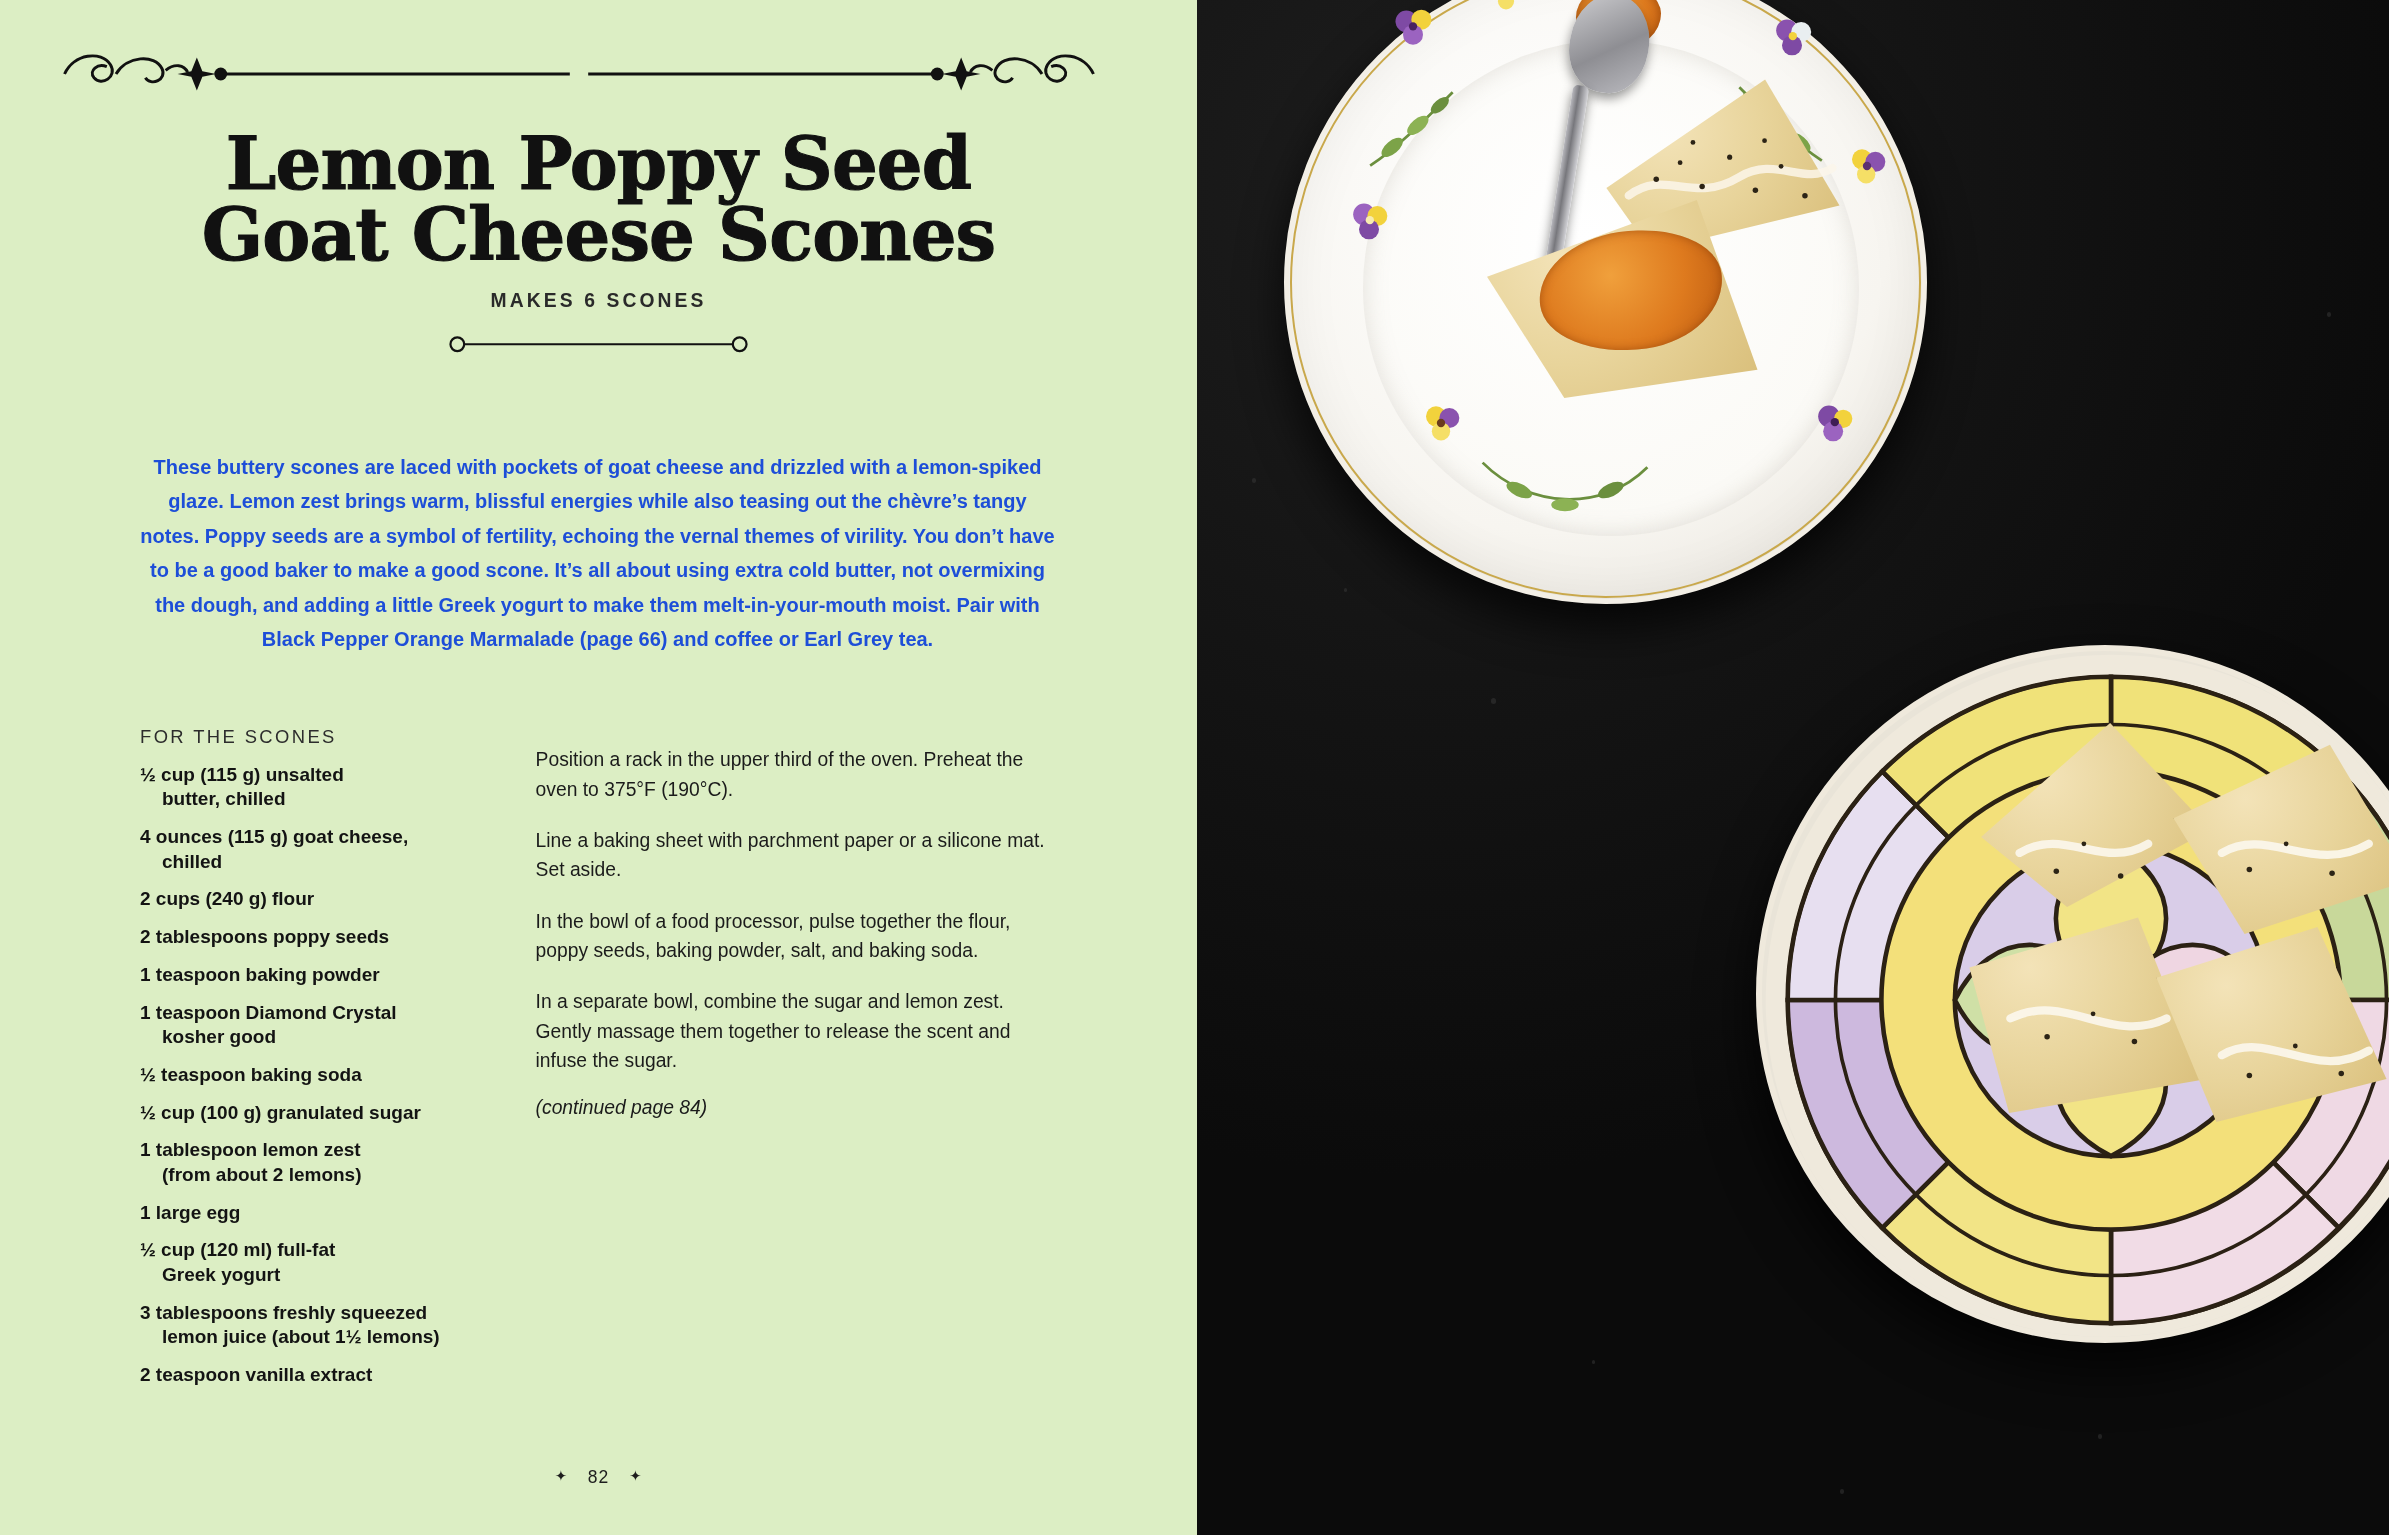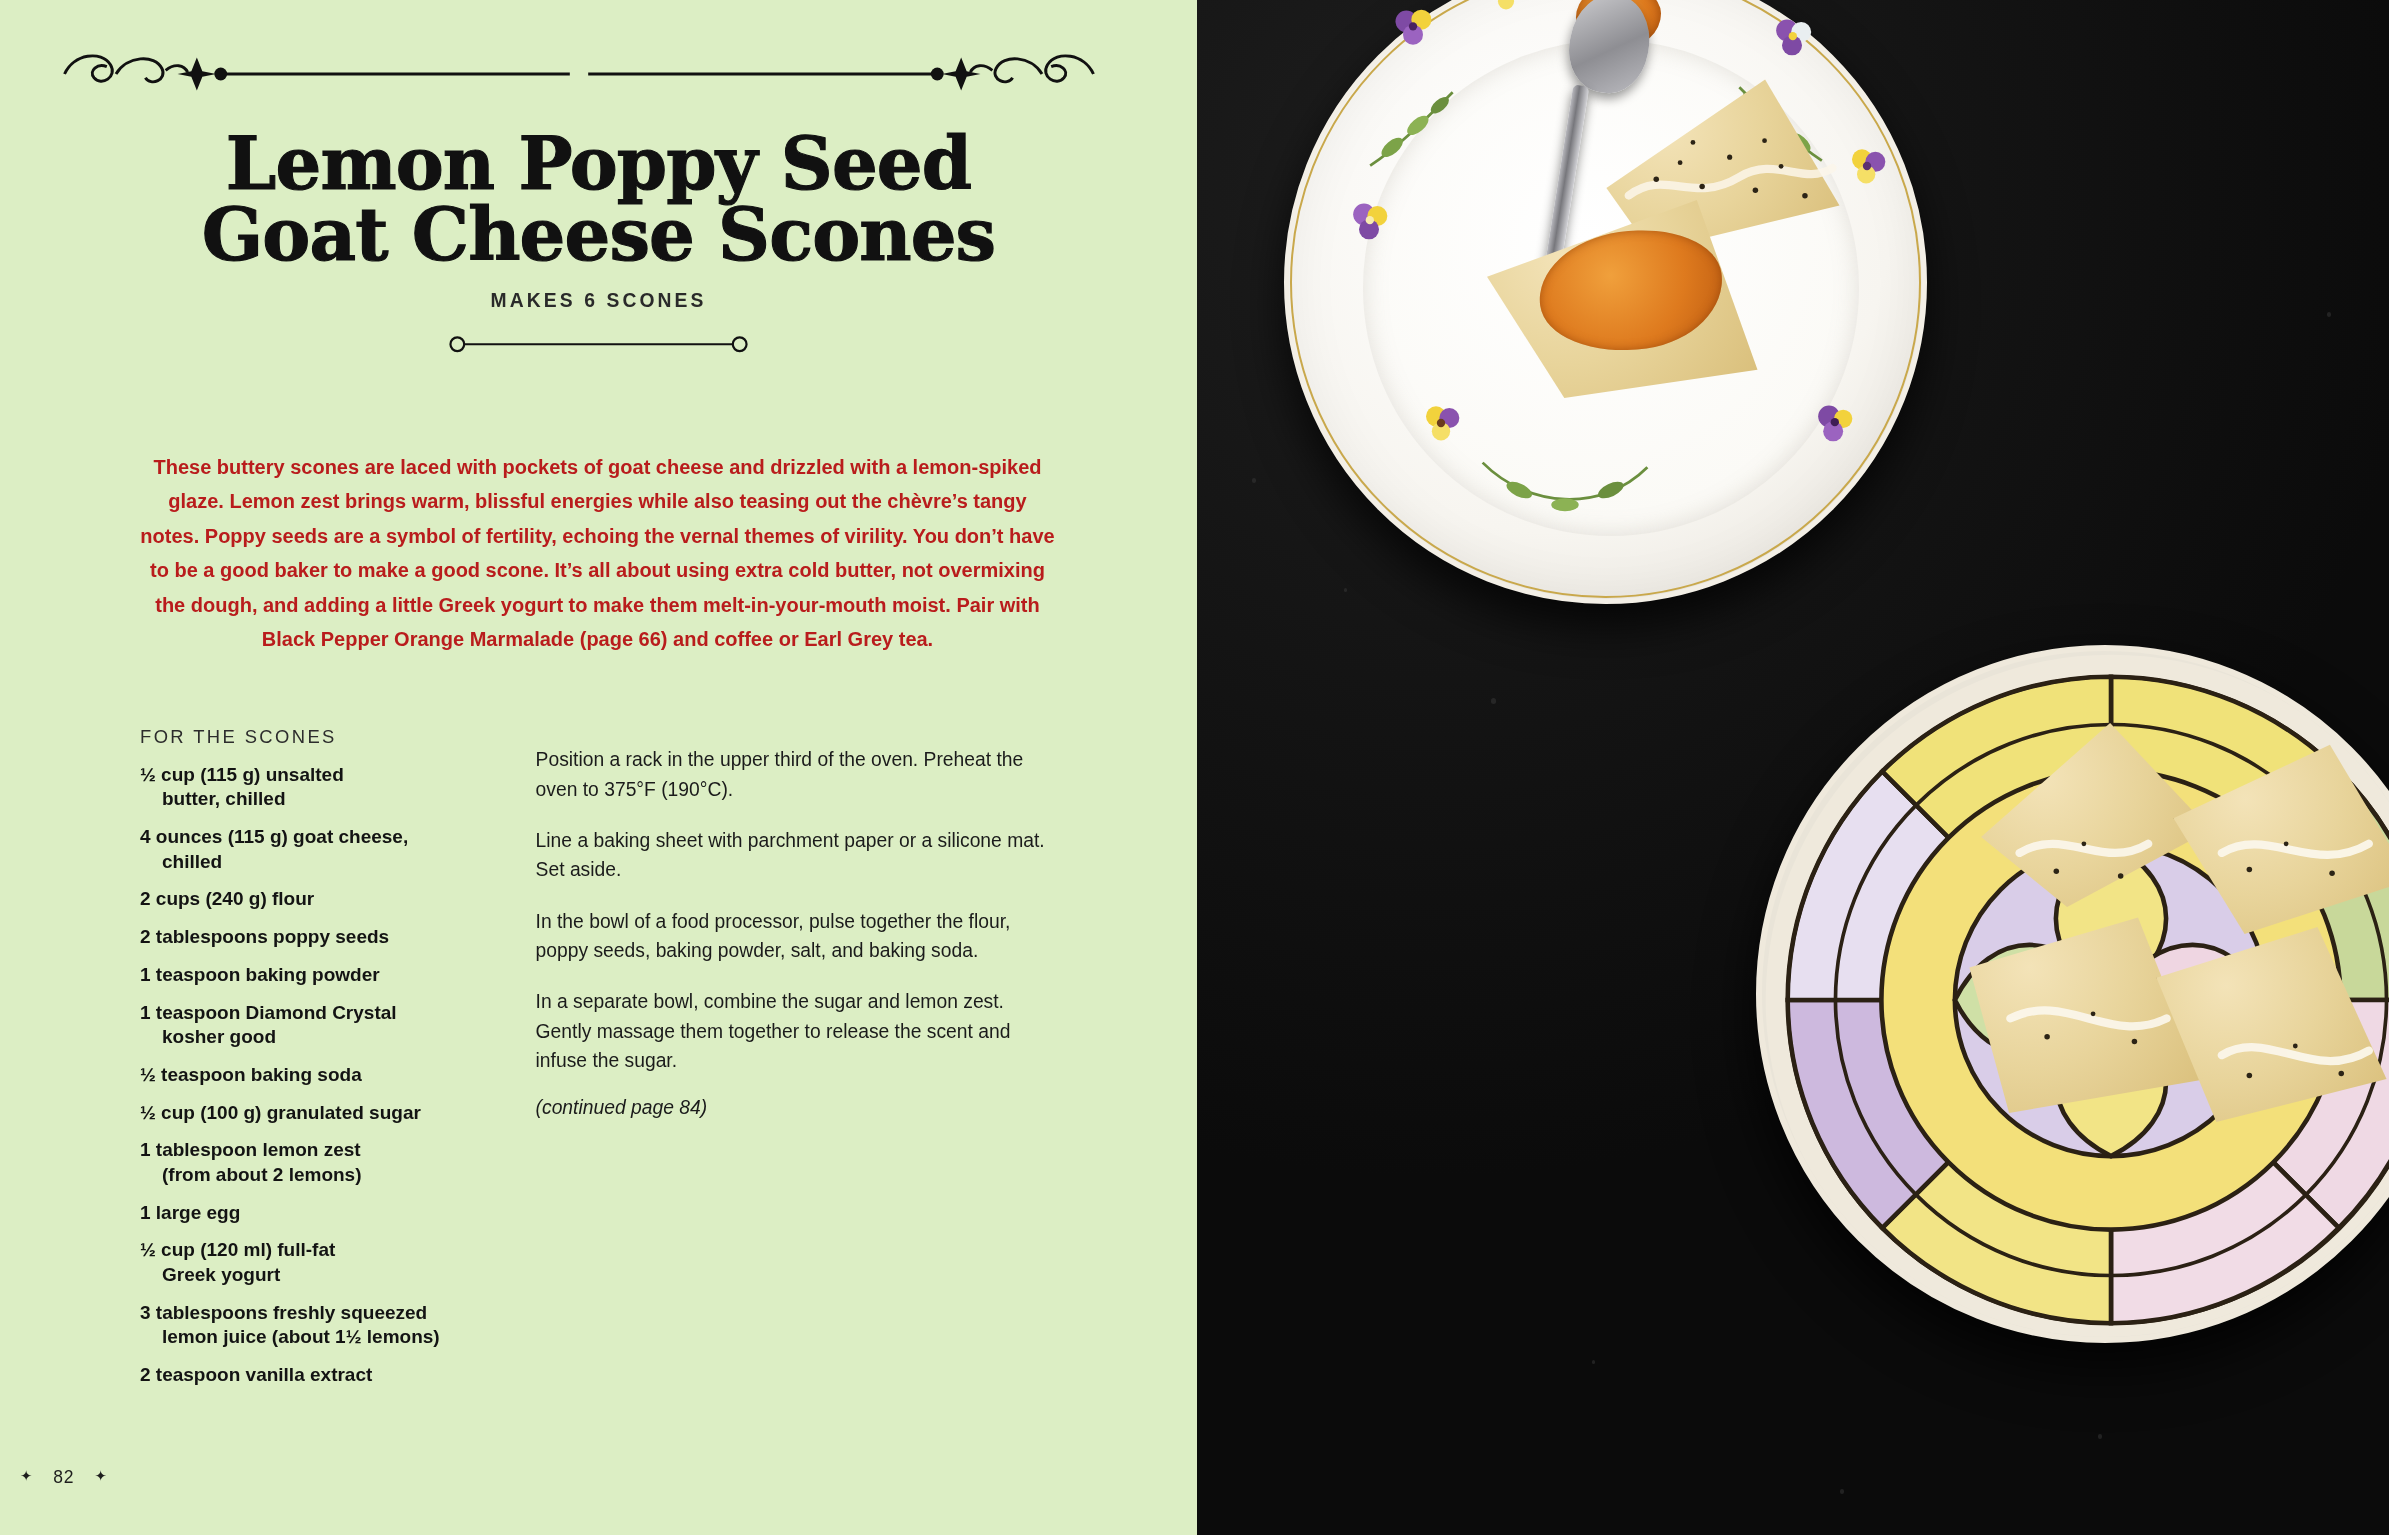--- a/index.html
+++ b/index.html
@@ -45,21 +45,21 @@
     margin: 24px auto 0;
     width: 303px; height: 16.5px;
   }
   .intro {
     position: absolute;
     top: 430px; left: 138px; width: 919px;
     text-align: center;
     font-size: 20px;
     line-height: 1.72;
     font-weight: bold;
-    color: #b91c1c;
+    color: #1d4ed8;
   }
   .columns {
     position: absolute;
     top: 726px; left: 140px;
     width: 919px;
     display: flex;
     gap: 44px;
   }
   .col-ingredients { width: 358px; }
   .col-method { width: 533px; }
@@ -82,20 +82,21 @@
     font-size: 19.3px;
     line-height: 1.52;
     color: #1b1b1b;
     margin-bottom: 22px;
   }
   .step b { font-weight: bold; }
   .cont-note { font-style: italic; font-size: 19.3px; color: #1b1b1b; }
   .folio {
     position: absolute;
     bottom: 48px; left: 0; width: 1197px;
+    text-align: center;
     font-size: 17.5px;
     color: #1d1d1d;
     letter-spacing: 0.9px;
   }
   .folio .sp { display:inline-block; margin: 0 20px; font-size: 14.7px; vertical-align: 1.8px;}
 
   
   .page-right {
     width: 1193px; height: 1536px;
     position: relative;

